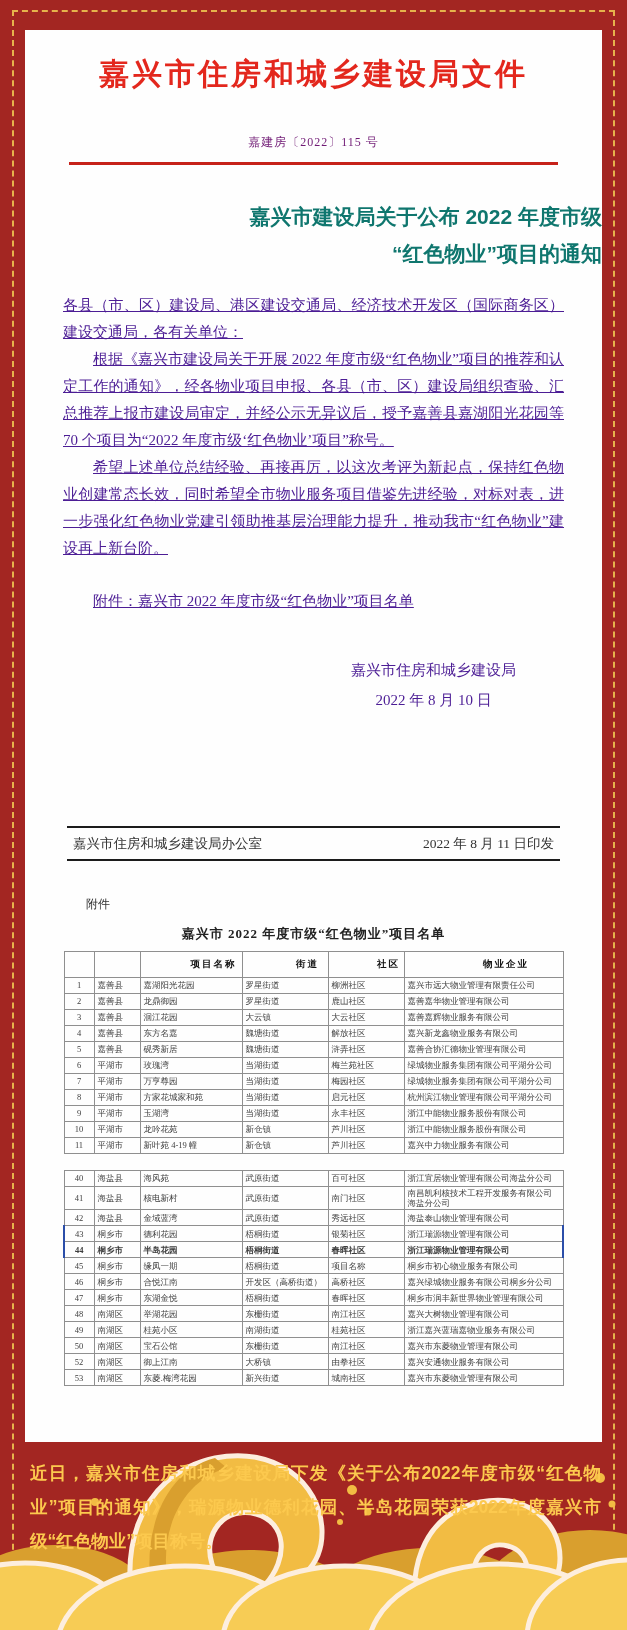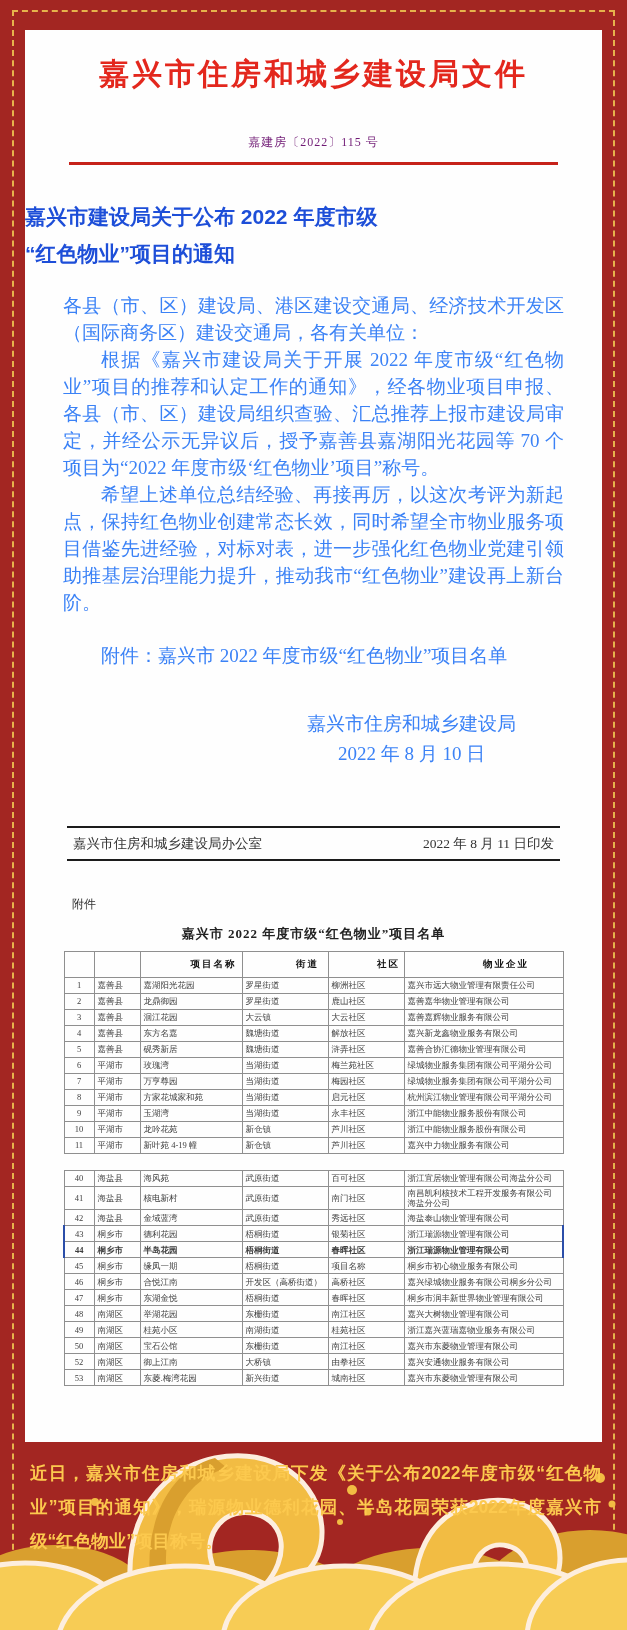--- a/index.html
+++ b/index.html
@@ -34,43 +34,43 @@
   .doc-number{
     position:absolute;top:104px;left:0;right:0;
     text-align:center;color:#701a75;font-size:12px;letter-spacing:1px;
   }
   .red-rule{
     position:absolute;top:132px;left:44px;right:44px;height:3px;
     background:#c6221a;
   }
   .doc-title{
     position:absolute;top:168px;left:0;right:0;
-    text-align:left;color:#1d4ed8;font-size:21px;font-weight:bold;line-height:37px;
+    text-align:right;color:#0f766e;font-size:21px;font-weight:bold;line-height:37px;
     font-family:"Liberation Sans","DejaVu Sans",sans-serif;
   }
   .doc-body{
     position:absolute;top:262px;left:38px;right:38px;
-    font-size:19px;line-height:27px;color:#3b82f6;text-align:justify;
+    font-size:15px;line-height:27px;color:#4c1d95;text-align:justify;text-decoration:underline;
   }
   .doc-body p.indent{text-indent:2em;}
   .attachment-line{margin-top:26px;text-indent:2em;}
   .sig{
     float:right;margin-top:40px;margin-right:48px;text-align:center;
   }
   .sig div{line-height:30px;}
   .footer-box{
     position:absolute;top:796px;left:42px;right:42px;height:35px;
     border-top:2px solid #1c1c1c;border-bottom:2px solid #1c1c1c;
     display:flex;align-items:center;justify-content:space-between;
     font-size:13.5px;color:#333;padding:0 6px;
   }
   .appendix{
     position:absolute;top:866px;left:38px;right:38px;
   }
-  .appendix-label{font-size:12px;color:#333;margin-left:9px;}
+  .appendix-label{font-size:12px;color:#333;margin-left:23px;}
   .appendix-table-title{
     text-align:center;font-size:13px;color:#222;margin-top:12px;margin-bottom:8px;
     font-weight:bold;letter-spacing:1px;
   }
   table.projects{
     border-collapse:collapse;margin:0 auto;table-layout:fixed;width:499px;
     font-size:8.5px;color:#3d3d3d;
     font-family:"Liberation Serif","DejaVu Serif",serif;
   }
   table.projects th,table.projects td{

